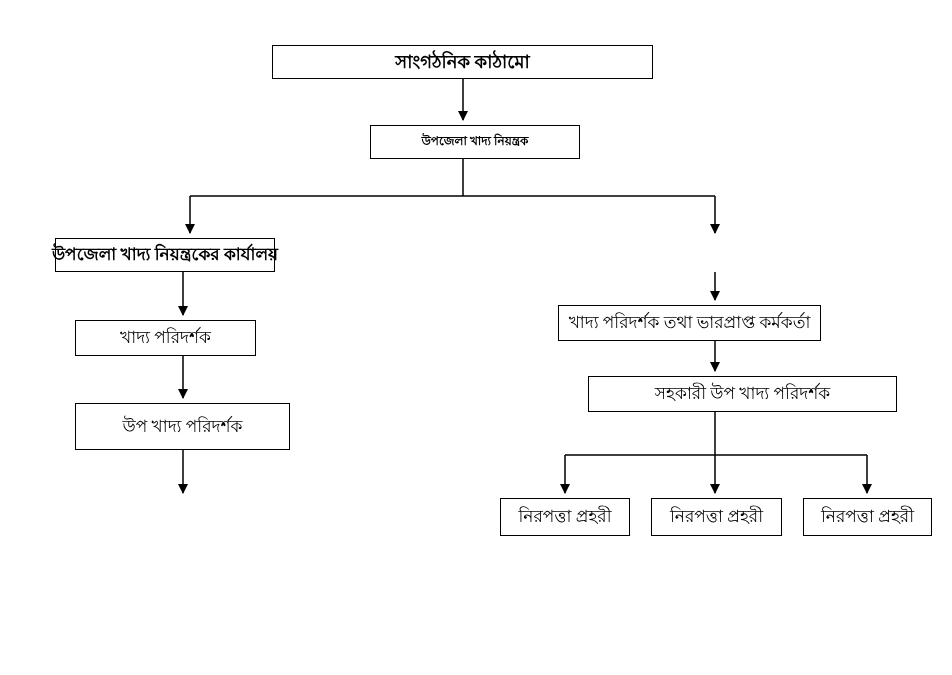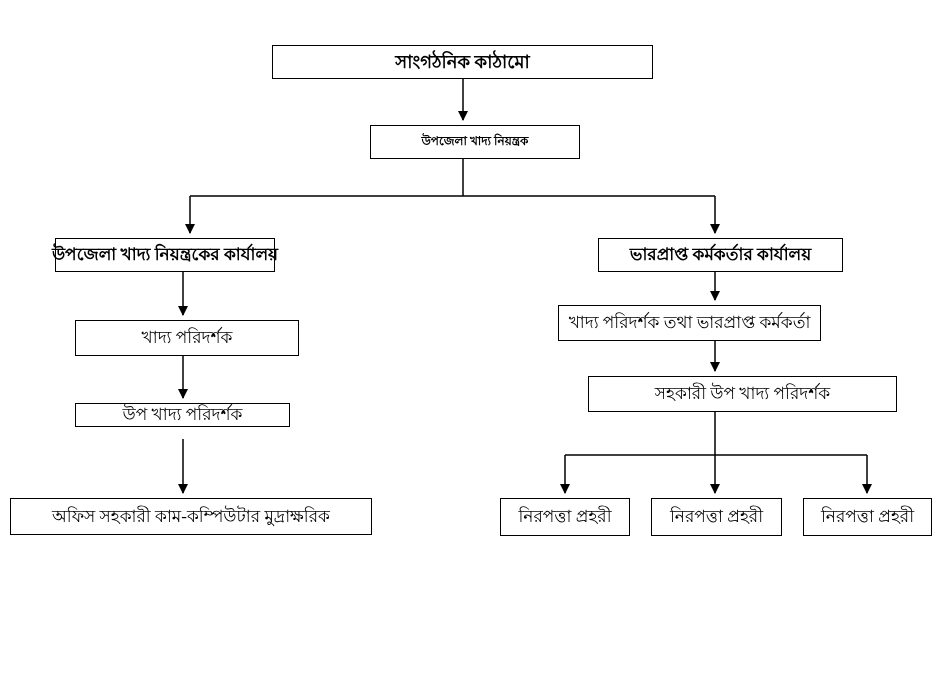--- a/index.html
+++ b/index.html
@@ -30,22 +30,22 @@
     line-height: 1.15;
     padding: 8px 6px;
     white-space: nowrap;
   }
   .bold { font-weight: bold; }
 
   .n-root            { left: 272px; top: 45px;  width: 381px; height: 34px; font-size: 18px; }
   .n-controller      { left: 370px; top: 125px; width: 210px; height: 34px; font-size: 12px; }
   .n-left-office     { left: 55px;  top: 238px; width: 220px; height: 34px; }
   .n-right-office    { left: 598px; top: 238px; width: 245px; height: 34px; }
-  .n-food-inspector  { left: 75px;  top: 320px; width: 224px; height: 36px; }
-  .n-sub-food-insp   { left: 75px;  top: 403px; width: 215px; height: 24px; text-align: right; }
+  .n-food-inspector  { left: 75px;  top: 320px; width: 181px; height: 36px; }
+  .n-sub-food-insp   { left: 75px;  top: 403px; width: 215px; height: 47px; text-align: right; }
   .n-office-asst     { left: 10px;  top: 498px; width: 362px; height: 37px; }
   .n-fi-in-charge    { left: 558px; top: 305px; width: 263px; height: 36px; }
   .n-asst-sub-fi     { left: 588px; top: 376px; width: 309px; height: 36px; }
   .n-guard-1         { left: 500px; top: 498px; width: 130px; height: 38px; }
   .n-guard-2         { left: 651px; top: 498px; width: 131px; height: 38px; }
   .n-guard-3         { left: 803px; top: 498px; width: 129px; height: 38px; }
 </style>
 </head>
 <body>
 
@@ -77,27 +77,25 @@
     <line x1="715" y1="455" x2="715" y2="493" stroke="#000" stroke-width="1.5" marker-end="url(#arrow)"></line>
     <line x1="867" y1="455" x2="867" y2="493" stroke="#000" stroke-width="1.5" marker-end="url(#arrow)"></line>
   </svg>
 
   <div class="node n-root bold">সাংগঠনিক কাঠামো</div>
 
   <div class="node n-controller bold">উপজেলা খাদ্য নিয়ন্ত্রক</div>
 
   <div class="node n-left-office bold">উপজেলা খাদ্য নিয়ন্ত্রকের কার্যালয়</div>
 
-  <div class="node n-right-office bold">ভারপ্রাপ্ত কর্মকর্তার কার্যালয়</div>
 
   <div class="node n-food-inspector">খাদ্য পরিদর্শক</div>
 
   <div class="node n-sub-food-insp">উপ খাদ্য পরিদর্শক</div>
 
-  <div class="node n-office-asst">অফিস সহকারী কাম-কম্পিউটার মুদ্রাক্ষরিক</div>
 
   <div class="node n-fi-in-charge">খাদ্য পরিদর্শক তথা ভারপ্রাপ্ত কর্মকর্তা</div>
 
   <div class="node n-asst-sub-fi">সহকারী উপ খাদ্য পরিদর্শক</div>
 
   <div class="node n-guard-1">নিরপত্তা প্রহরী</div>
 
   <div class="node n-guard-2">নিরপত্তা প্রহরী</div>
 
   <div class="node n-guard-3">নিরপত্তা প্রহরী</div>

